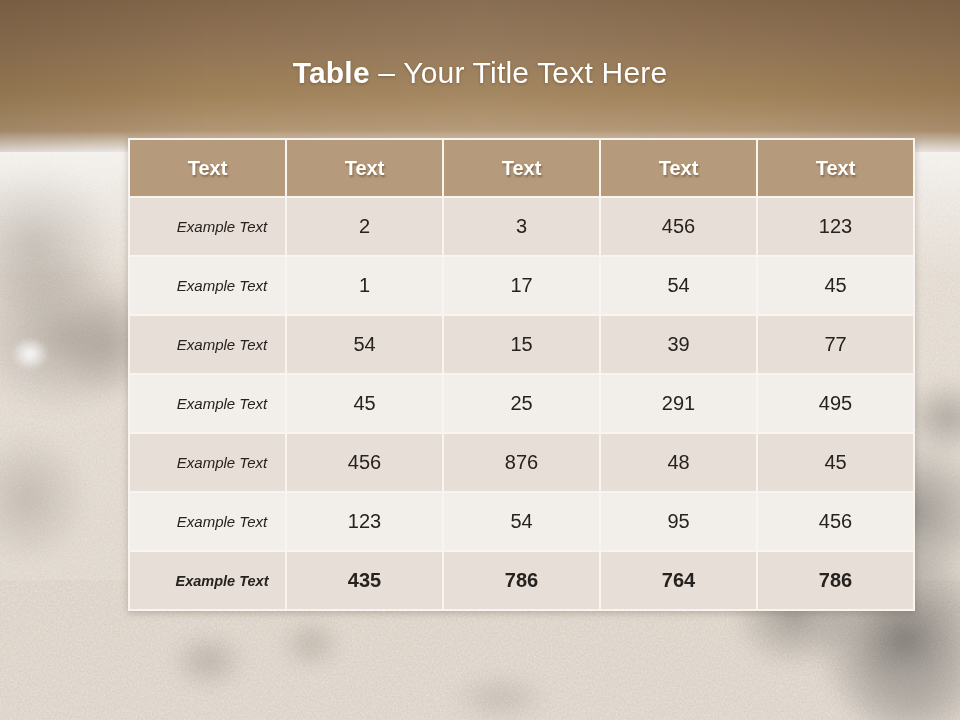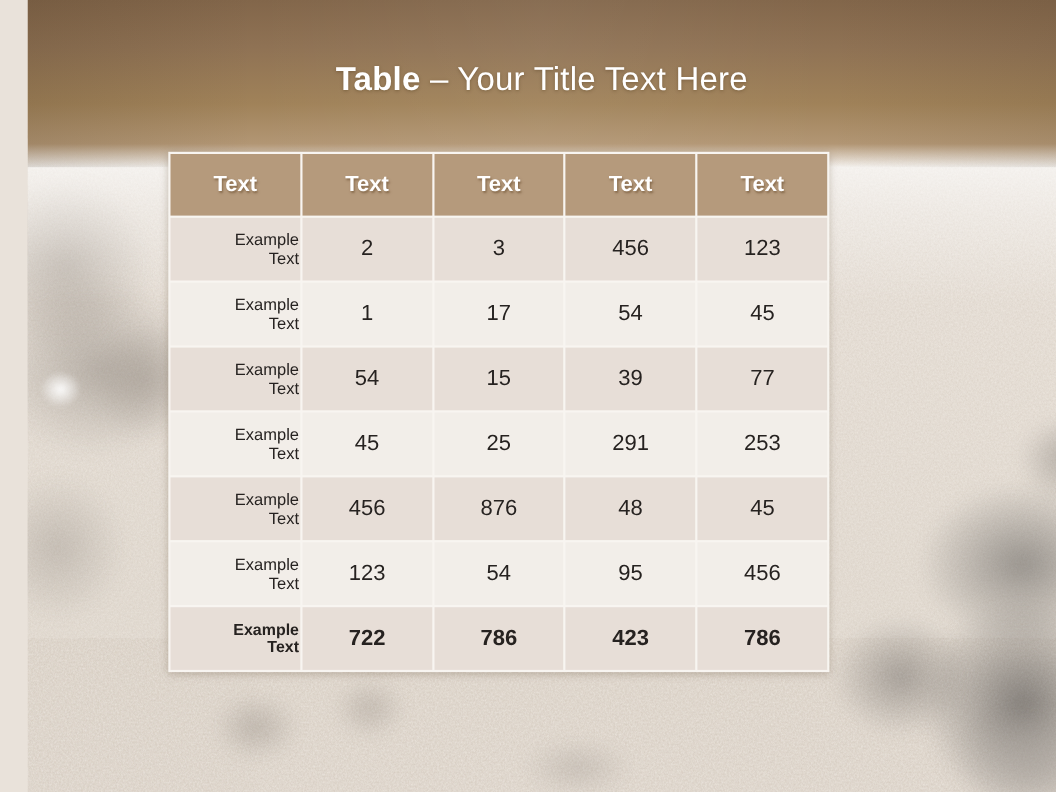--- a/index.html
+++ b/index.html
@@ -1,21 +1,21 @@
 <!DOCTYPE html>
 <html style="--band_top: #82664a; --band_bottom: #b29674; --header_bg: #b59a7c; --row_odd: #e7ded7; --row_even: #f2eee9; --title_text: #ffffff;"><head>
 <meta charset="utf-8">
 <style>
   html,body{margin:0;padding:0;}
   body{
     width:960px;height:720px;overflow:hidden;position:relative;
     background:#e9e2da;
     font-family:"Liberation Sans", sans-serif;
   }
-  .slide{position:absolute;inset:0;overflow:hidden;margin-left:25px;}
+  .slide{position:absolute;inset:0;overflow:hidden;}
 
   
   .sand-base{
     position:absolute;inset:0;
     background:linear-gradient(180deg,#ece6df 0%,#eae3db 40%,#e6dfd6 75%,#e8e1d9 100%);
   }
   .grain-svg{position:absolute;inset:0;}
   .pebble{position:absolute;border-radius:50%;filter:blur(7px);}
   .pebble.p1{left:-45px;top:160px;width:160px;height:165px;background:radial-gradient(ellipse at 50% 50%,rgba(108,99,90,.32),rgba(108,99,90,0) 70%);}
   .pebble.p2{left:-35px;top:255px;width:195px;height:160px;background:radial-gradient(ellipse at 50% 50%,rgba(100,92,84,.34),rgba(100,92,84,0) 70%);}
@@ -53,36 +53,36 @@
     position:absolute;left:0;right:0;top:56px;z-index:5;
     text-align:center;color:var(--title_text,#ffffff);
     font-size:30px;line-height:34px;letter-spacing:.2px;
     text-shadow:0 1px 3px rgba(60,40,15,.35);
   }
   .slide-title .t-bold{font-weight:700;}
   .slide-title .t-rest{font-weight:400;}
 
   
   table.data-table{
-    position:absolute;left:128px;top:138px;width:601px;z-index:6;
+    position:absolute;left:128px;top:138px;width:787px;z-index:6;
     border-collapse:separate;border-spacing:2px;table-layout:fixed;
     background:#f8f5f1;
     box-shadow:0 2px 7px rgba(110,90,70,.35);
   }
   .data-table th{
     height:54px;background:var(--header_bg,#b59a7c);
     color:#ffffff;font-weight:700;font-size:20px;text-align:center;vertical-align:middle;
     text-shadow:1px 1.5px 2px rgba(95,65,35,.55);
   }
   .data-table td{
     height:55px;vertical-align:middle;color:#262220;
   }
   .data-table tr.odd td{background:var(--row_odd,#e7ded7);}
   .data-table tr.even td{background:var(--row_even,#f2eee9);}
-  .data-table td.label{font-size:15px;text-align:right;padding-left:30px;}
+  .data-table td.label{font-size:15px;text-align:center;padding-left:30px;font-style:italic;}
   .data-table td.num{font-size:20px;text-align:center;}
   .data-table tr.total td{font-weight:700;}
   .data-table tr.total td.label{font-size:14.5px;}
 </style>
 </head>
 <body>
 
 <div class="slide">
 
   <div class="sand-base"></div>
@@ -154,39 +154,39 @@
         <td class="num">54</td>
         <td class="num">15</td>
         <td class="num">39</td>
         <td class="num">77</td>
       </tr>
       <tr class="even">
         <td class="label">Example Text</td>
         <td class="num">45</td>
         <td class="num">25</td>
         <td class="num">291</td>
-        <td class="num">253</td>
+        <td class="num">495</td>
       </tr>
       <tr class="odd">
         <td class="label">Example Text</td>
         <td class="num">456</td>
         <td class="num">876</td>
         <td class="num">48</td>
         <td class="num">45</td>
       </tr>
       <tr class="even">
         <td class="label">Example Text</td>
         <td class="num">123</td>
         <td class="num">54</td>
         <td class="num">95</td>
         <td class="num">456</td>
       </tr>
       <tr class="odd total">
         <td class="label">Example Text</td>
-        <td class="num">722</td>
+        <td class="num">435</td>
         <td class="num">786</td>
-        <td class="num">423</td>
+        <td class="num">764</td>
         <td class="num">786</td>
       </tr>
     </tbody>
   </table>
 
 </div>
 
 </body></html>

